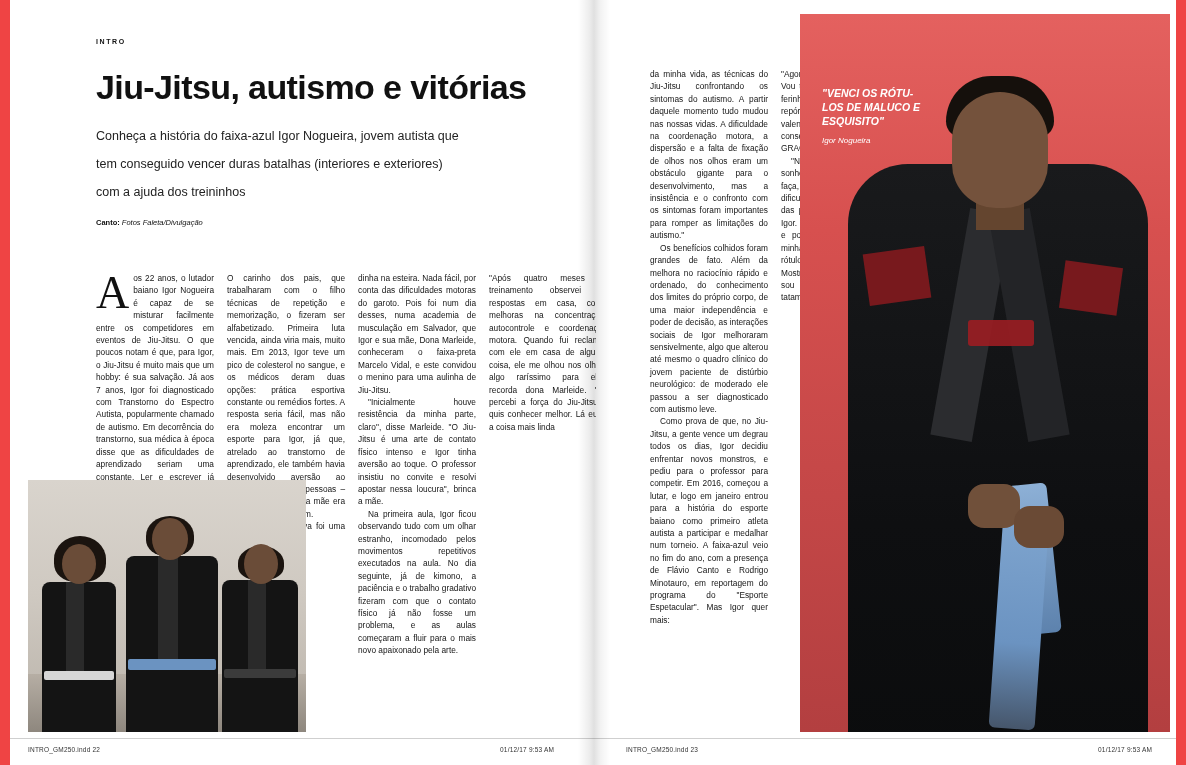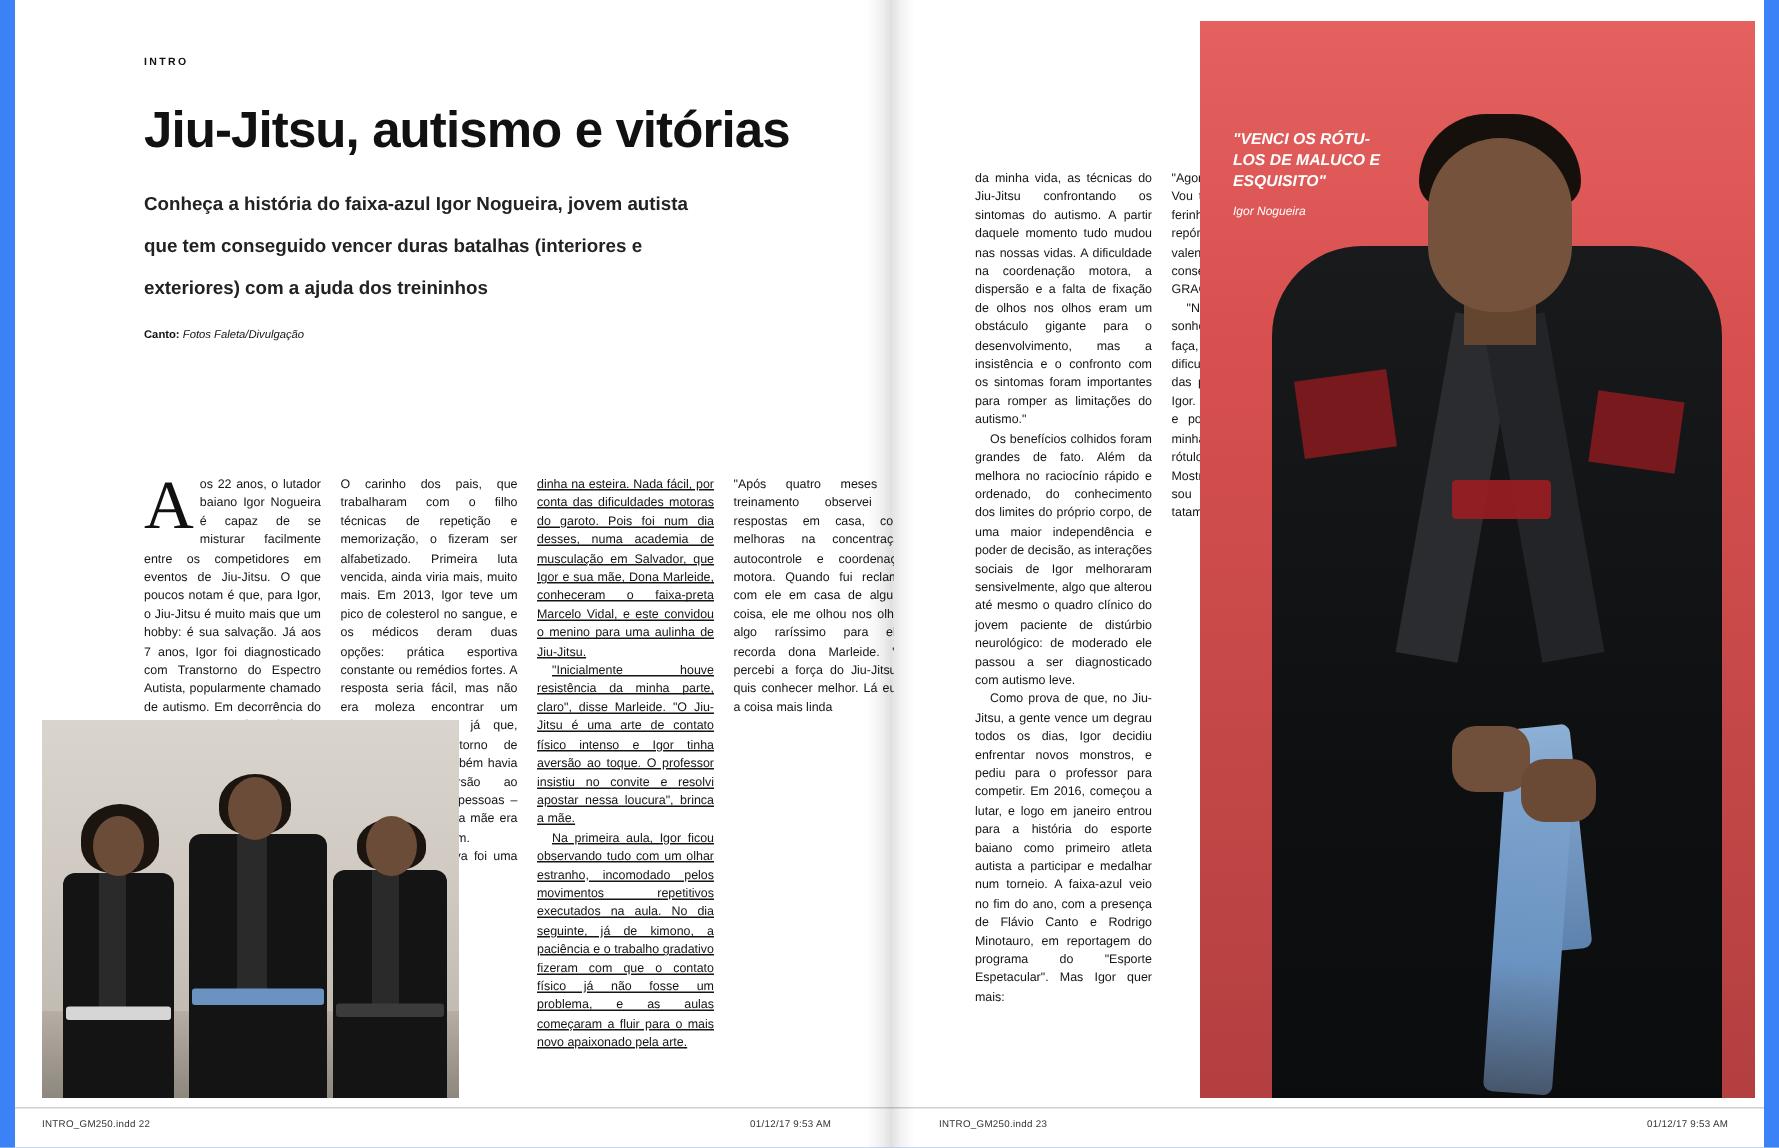--- a/index.html
+++ b/index.html
@@ -10,21 +10,21 @@
   body {
     width: 1186px;
     height: 765px;
     font-family: "Liberation Sans", sans-serif;
     overflow: hidden;
   }
   .spread {
     position: relative;
     width: 1186px;
     height: 765px;
-    background: #3b82f6;
+    background: #ef4444;
   }
   
   .gutter {
     position: absolute;
     left: 578px;
     top: 0;
     width: 32px;
     height: 765px;
     background: linear-gradient(to right, rgba(0,0,0,0.0) 0%, rgba(0,0,0,0.07) 35%, rgba(0,0,0,0.12) 50%, rgba(0,0,0,0.05) 70%, rgba(0,0,0,0) 100%);
     pointer-events: none;
@@ -61,46 +61,44 @@
     letter-spacing: -0.6px;
   }
   .standfirst {
     position: absolute;
     left: 86px;
     top: 122px;
     width: 365px;
     font-size: 12.5px;
     line-height: 28px;
     color: #222;
-    font-weight: bold;
   }
   .credit {
     position: absolute;
     left: 86px;
     top: 218px;
     font-size: 7.5px;
     color: #111;
   }
   .credit b { font-weight: bold; }
   .credit i { font-style: italic; font-weight: normal; }
 
   .col {
     position: absolute;
     font-size: 8.3px;
     line-height: 12.4px;
     text-align: justify;
     color: #151515;
-    margin-top: 44px;
   }
   .col p { margin: 0 0 0 0; text-indent: 10px; }
   .col p.first { text-indent: 0; }
 
   .col-l1 { left: 86px;  top: 272px; width: 118px; }
   .col-l2 { left: 217px; top: 272px; width: 118px; }
-  .col-l3 { left: 348px; top: 272px; width: 118px; text-decoration: underline; }
+  .col-l3 { left: 348px; top: 272px; width: 118px; }
   .col-l4 { left: 479px; top: 272px; width: 118px; }
 
   
   .dropcap {
     float: left;
     font-size: 46px;
     line-height: 38px;
     font-weight: normal;
     padding: 2px 4px 0 0;
     color: #111;

